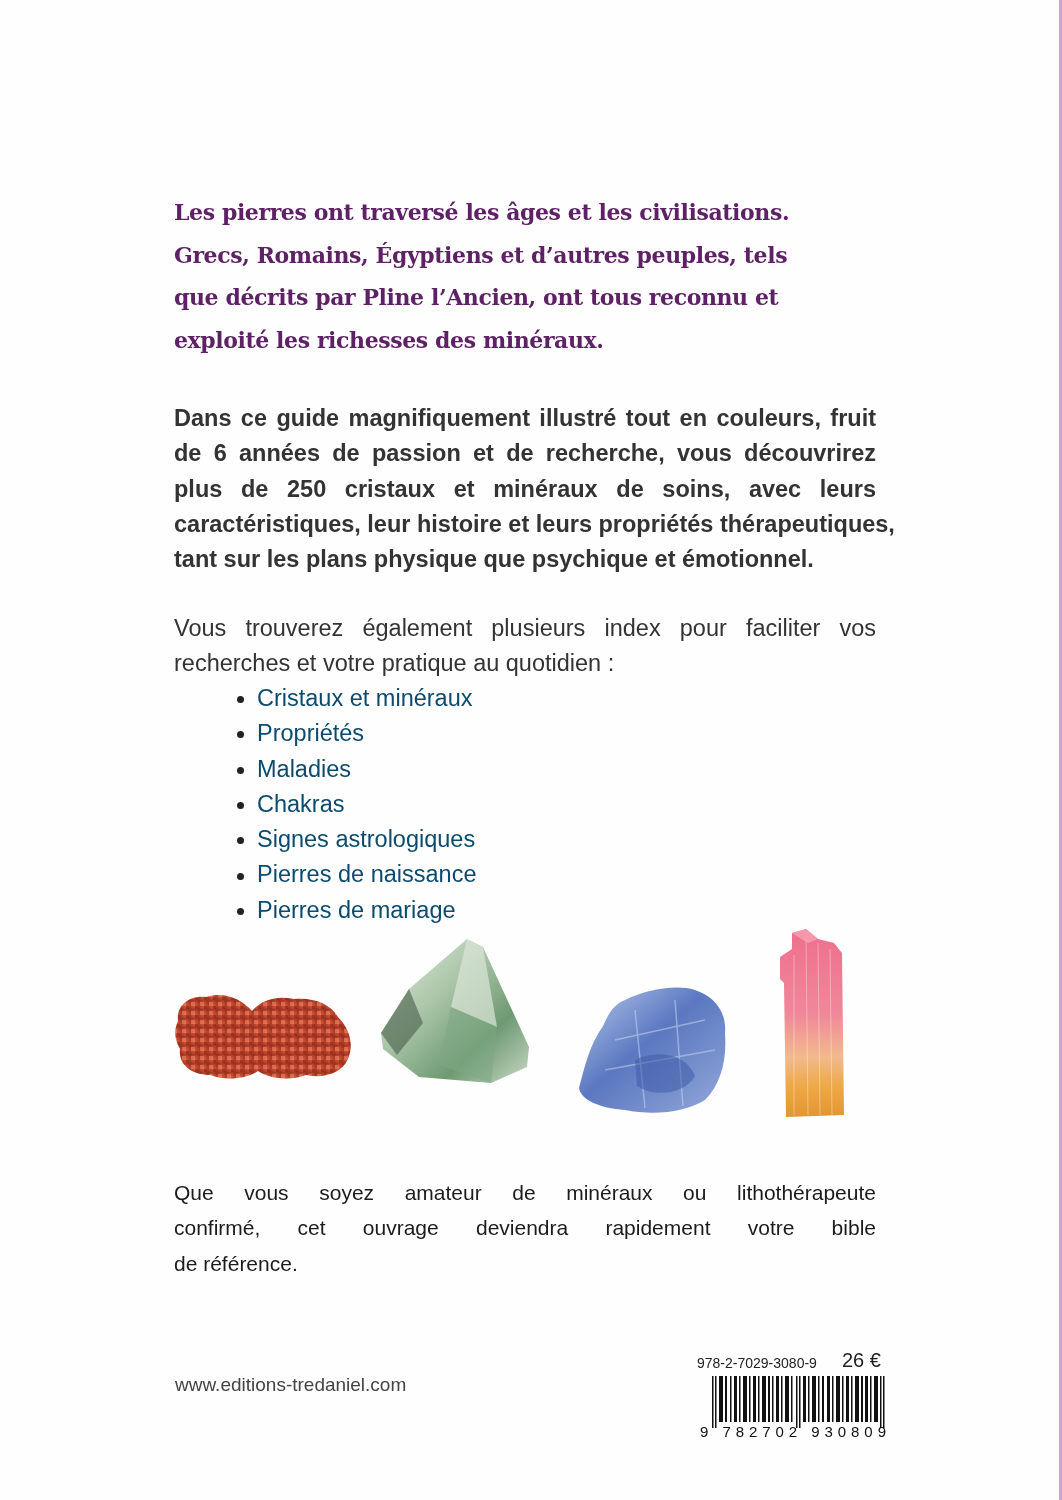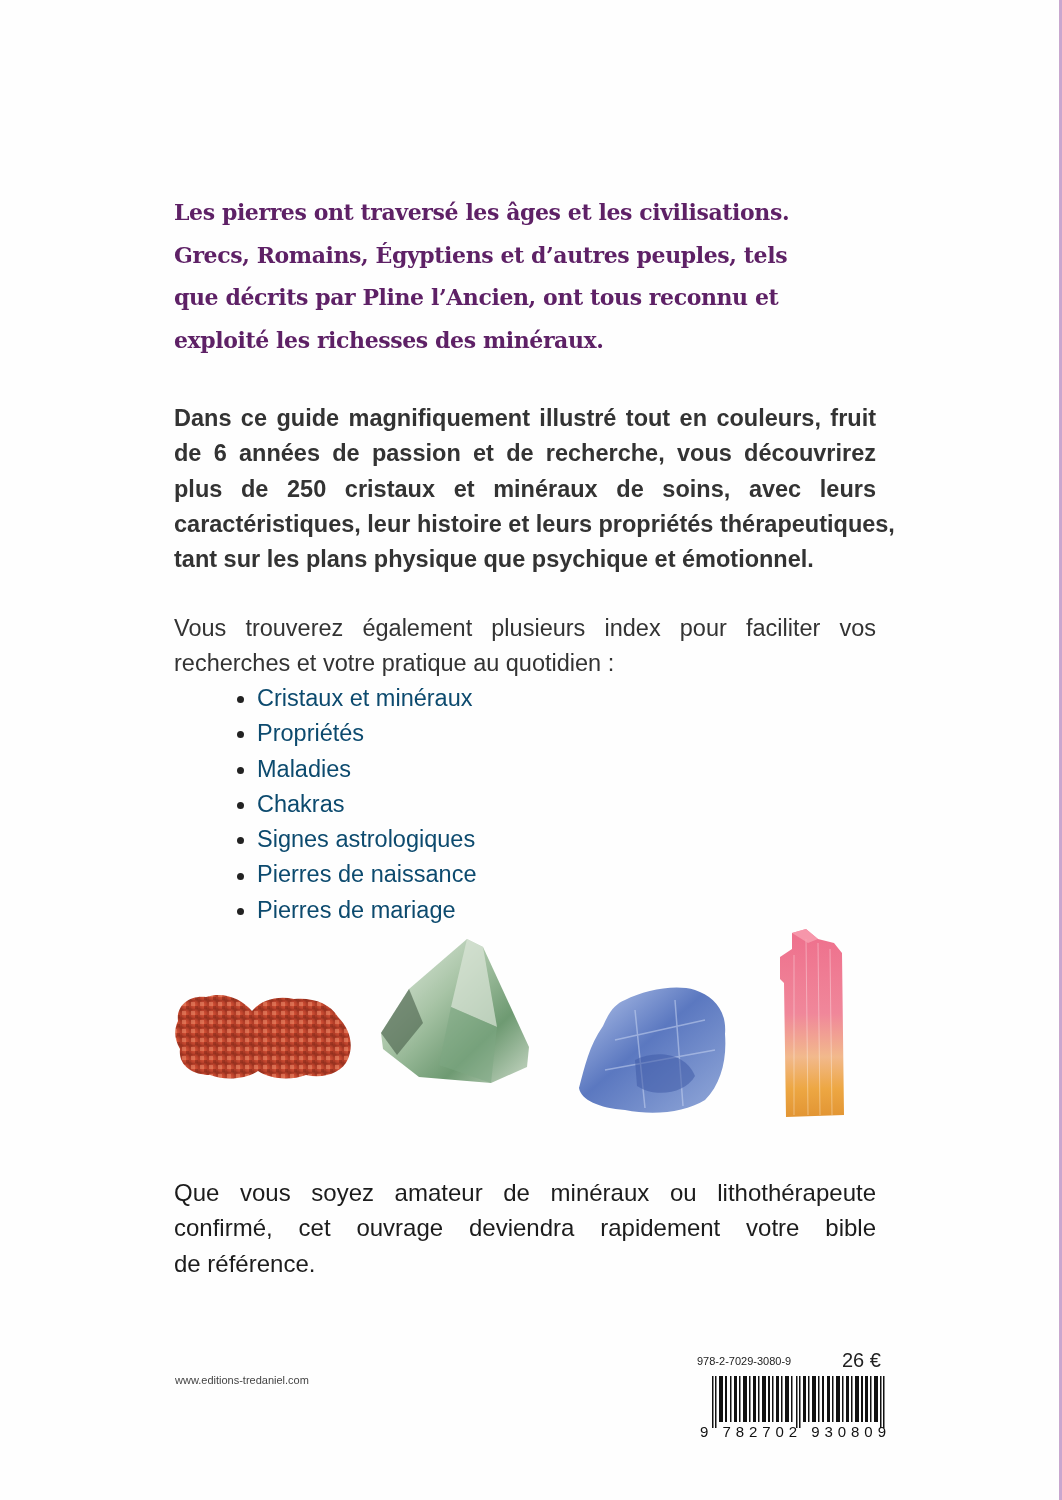--- a/index.html
+++ b/index.html
@@ -20,28 +20,28 @@
 
   .index-list { position:absolute; left:237px; top:681px; margin:0; padding:0; list-style:none;
     font-family:"Liberation Sans",sans-serif; color:#0c4a6e; font-size:23.5px; line-height:35.3px;text-align:center; }
   .index-list li { display:flex; align-items:center; }
   .index-list .bullet { display:inline-block; width:7px; height:7px; border-radius:50%; background:#222; margin-right:13px; margin-top:2px; }
 
   .minerals { position:absolute; left:160px; top:925px; width:740px; height:200px; }
   .mineral { position:absolute; }
 
   .closing { position:absolute; left:174px; top:1175px; width:702px;
-    font-family:"Liberation Sans",sans-serif; color:#1c1c1c; font-size:24px; line-height:35.3px; }
+    font-family:"Liberation Sans",sans-serif; color:#1c1c1c; font-size:21px; line-height:35.3px; }
   .closing span { display:block; text-align:justify; text-align-last:justify; white-space:nowrap; }
   .closing span.last { text-align-last:left; }
 
-  .website { position:absolute; left:175px; top:1374px; font-family:"Liberation Sans",sans-serif; font-size:11px; color:#444; }
+  .website { position:absolute; left:175px; top:1374px; font-family:"Liberation Sans",sans-serif; font-size:19px; color:#444; }
 
   .isbn-row { position:absolute; left:697px; top:1349px; width:200px; font-family:"Liberation Sans",sans-serif; color:#222; }
-  .isbn { position:absolute; left:0; top:6px; font-size:11px; }
+  .isbn { position:absolute; left:0; top:6px; font-size:14px; }
   .price { position:absolute; left:145px; top:0; font-size:20px; }
   .barcode { position:absolute; left:700px; top:1376px; width:198px; height:64px; }
 </style>
 </head>
 <body>
 
 <div class="page">
   <div class="edge"></div>
 
   <h2 class="intro">

